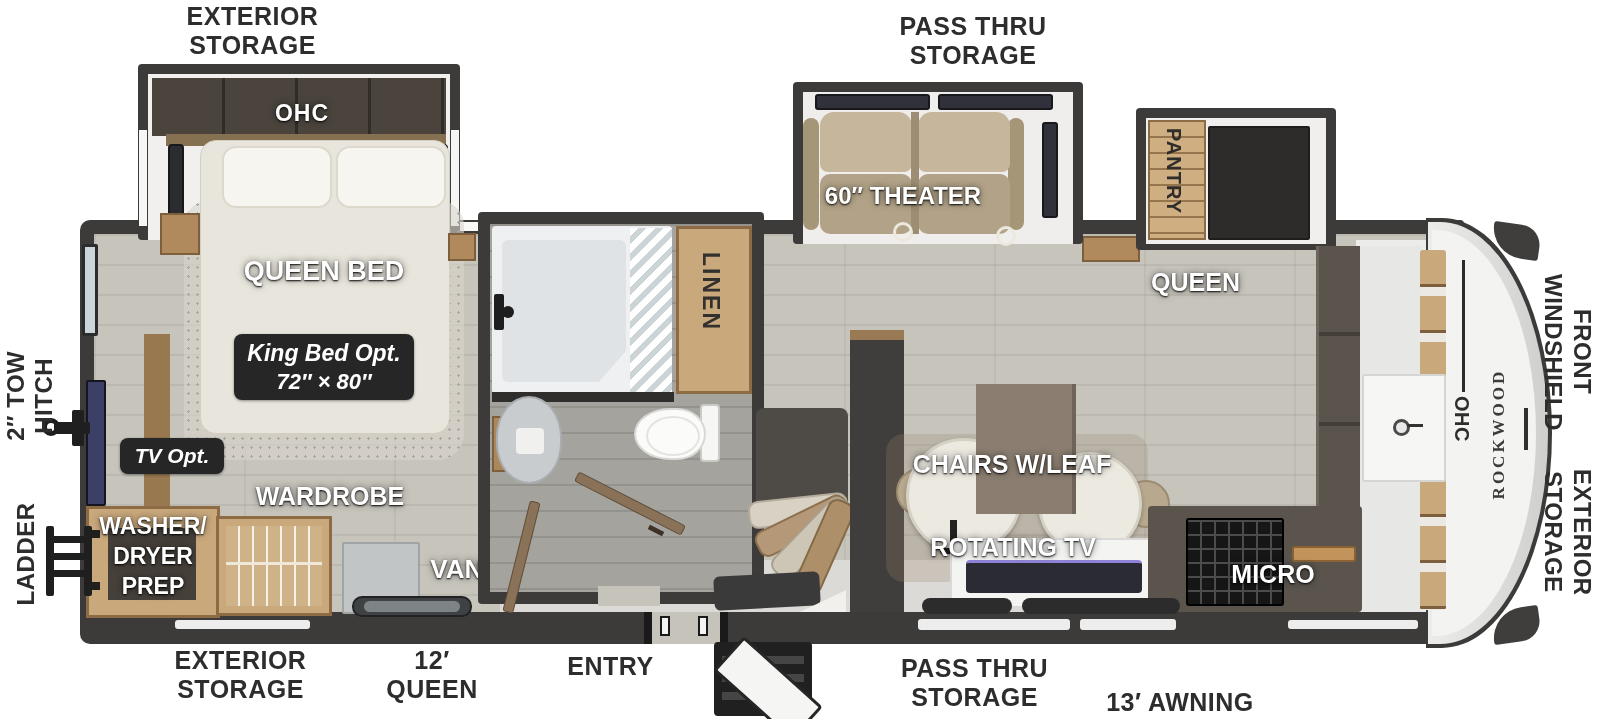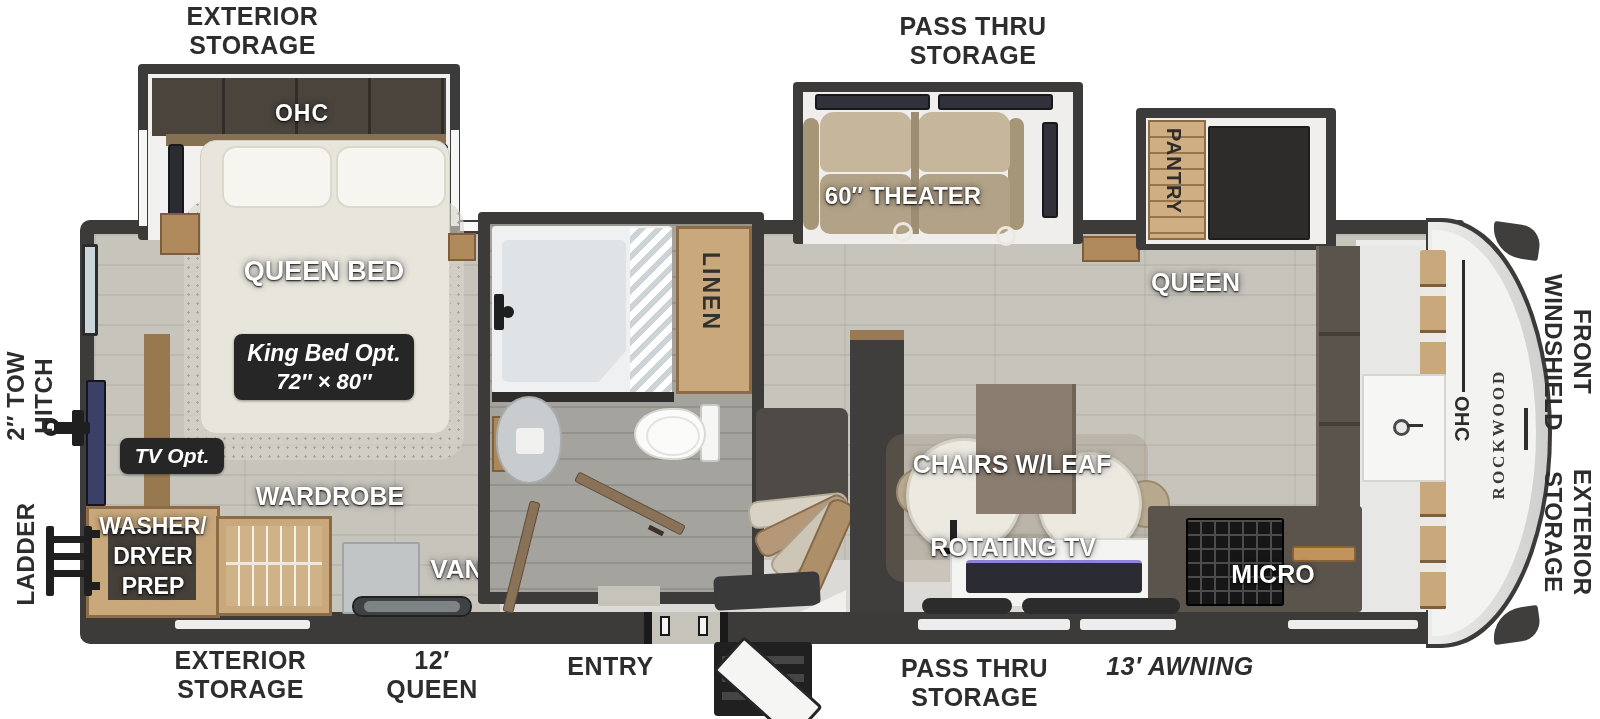--- a/index.html
+++ b/index.html
@@ -275,17 +275,17 @@
       <span>12′</span>
       <span>QUEEN</span>
     </div>
   <div class="abs blab" style="left:508px;top:652px;width:205px;">
       <span>ENTRY</span>
     </div>
   <div class="abs blab" style="left:882px;top:654px;width:185px;">
       <span>PASS THRU</span>
       <span>STORAGE</span>
     </div>
-  <div class="abs blab" style="left:1080px;top:652px;width:200px;font-style:italic;">
+  <div class="abs blab" style="left:1080px;top:688px;width:200px;">
       <span>13′ AWNING</span>
     </div>
 
 </div>
 
 </body></html>

